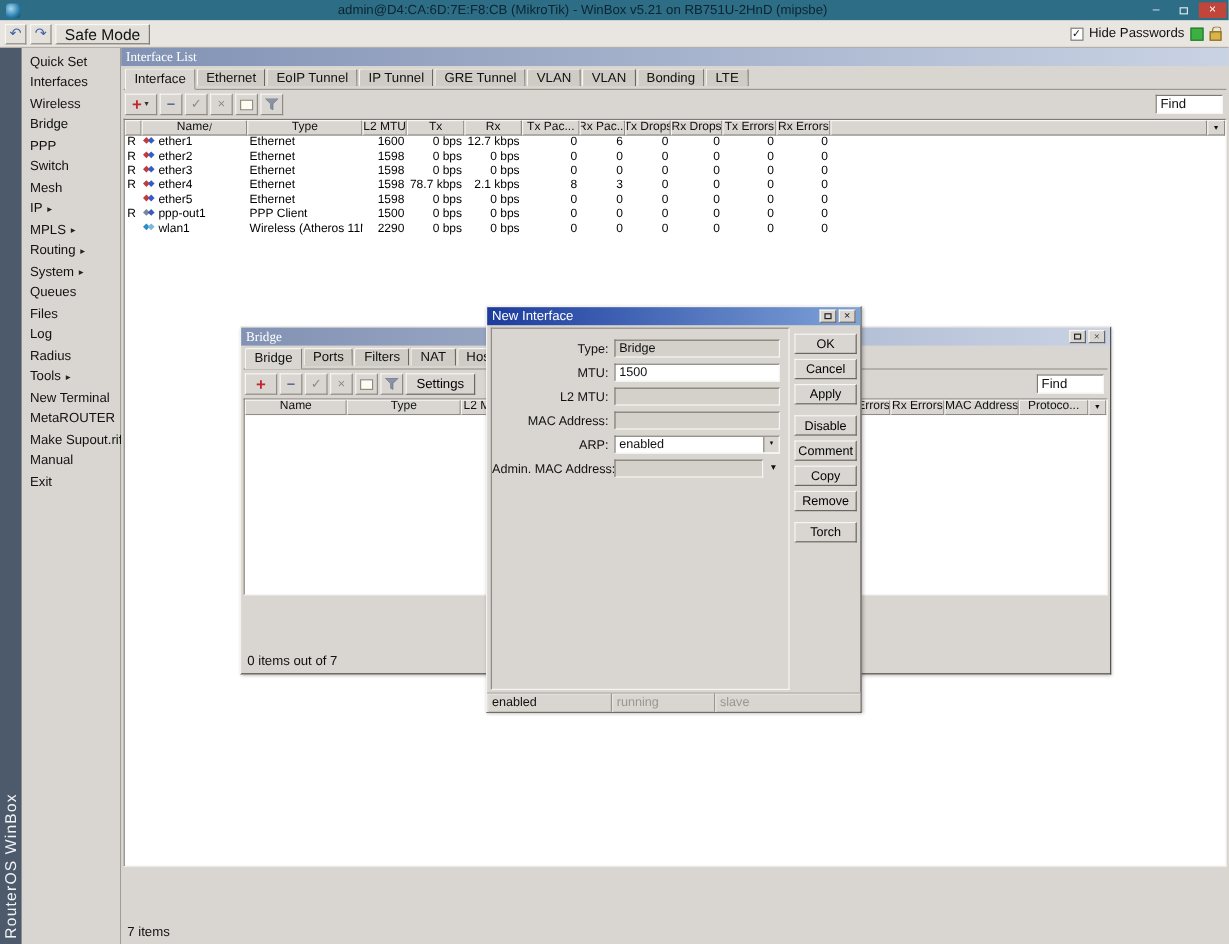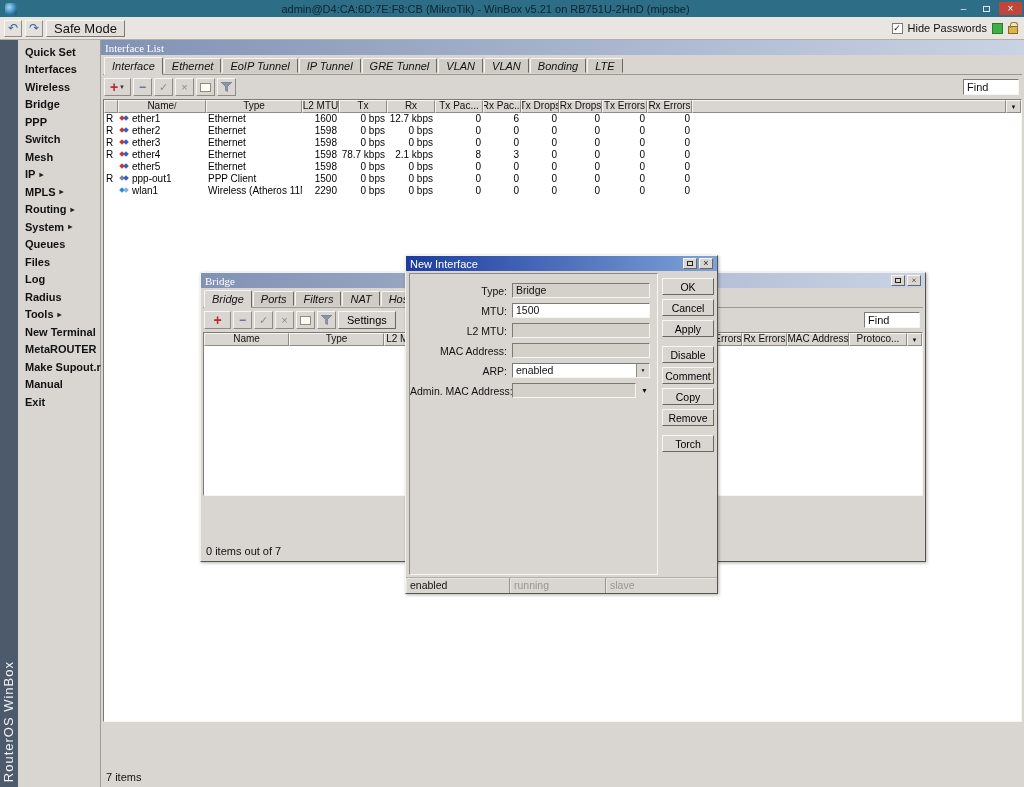--- a/index.html
+++ b/index.html
@@ -32,37 +32,37 @@
   .lock { position:relative; width:10px; height:8px; background:#d8b44a; border:1px solid #8a6d1f; margin:4px 2px 0 0; }
   .lock:before { content:""; position:absolute; top:-5px; left:1px; width:6px; height:5px;
     border:1.5px solid #9a7d2f; border-bottom:none; border-radius:3px 3px 0 0; }
 
   
   .main { flex:1; display:flex; min-height:0; }
   .brand { width:18px; background:#4c5a6b; position:relative; overflow:hidden; flex-shrink:0; }
   .brand span { position:absolute; bottom:5px; left:1px; writing-mode:vertical-rl; transform:rotate(180deg);
     color:#f0f3f7; font-size:13px; letter-spacing:1px; white-space:nowrap; }
   .sidebar { width:83px; background:#d9d6d1; border-right:1px solid #a19d96; padding-top:3px; flex-shrink:0; }
-  .side-item { height:17.5px; padding-left:7px; display:flex; align-items:center; gap:4px; cursor:default; white-space:nowrap;font-weight:bold; }
+  .side-item { height:17.5px; padding-left:7px; display:flex; align-items:center; gap:4px; cursor:default; white-space:nowrap; }
   .side-item .arr { font-size:8px; color:#222; }
   .mdi { flex:1; position:relative; background:#cac7c2; min-width:0; }
 
   
   .window { position:absolute; background:#d9d6d1; border:1px solid; border-color:#f2f1ee #57534d #57534d #f2f1ee;
     box-shadow:1px 1px 3px rgba(0,0,0,.3); display:flex; flex-direction:column; }
   .win-title { height:15px; display:flex; align-items:center; padding:0 4px; color:#fff; gap:2px; flex-shrink:0; }
   .win-title.inactive { background:linear-gradient(90deg,#8292b4,#c9d3e4);font-family:Liberation Serif, serif; }
   .win-title.active { background:linear-gradient(90deg,#1c3c9e,#7ea3d8); }
   .win-title .t { flex:1; white-space:nowrap; overflow:hidden; font-size:11px; }
   .win-btn { width:14px; height:11px; background:#d9d6d1; border:1px solid; border-color:#f6f5f2 #6b6760 #6b6760 #f6f5f2;
     display:flex; align-items:center; justify-content:center; font-size:9px; color:#222; line-height:1; flex-shrink:0; }
   .win-btn .rbox { width:6px; height:5px; border:1px solid #222; }
   .win-body { flex:1; display:flex; flex-direction:column; padding:2px; min-height:0; }
 
-  .tabs { display:flex; align-items:center; height:18px; border-bottom:1px solid #9b978f; padding-left:1px; flex-shrink:0;font-style:italic; }
+  .tabs { display:flex; align-items:flex-start; height:18px; border-bottom:1px solid #9b978f; padding-left:1px; flex-shrink:0; }
   .tab { padding:0 7px; background:#cfccc6; border:1px solid; border-color:#f6f5f2 #6b6760 transparent #f6f5f2;
     border-radius:2px 2px 0 0; margin-right:1px; height:15px; line-height:14px; white-space:nowrap; }
   .tab.active { background:#d9d6d1; height:18px; line-height:17px; border-bottom:1px solid #d9d6d1; margin-bottom:-1px; z-index:2; }
 
   .toolbar { display:flex; align-items:center; height:24px; gap:2px; padding:2px 1px; flex-shrink:0; }
   .tbtn { height:18px; min-width:19px; background:#d9d6d1; border:1px solid; border-color:#f6f5f2 #8f8b84 #8f8b84 #f6f5f2;
     display:flex; align-items:center; justify-content:center; font-size:12px; font-family:inherit; }
   .tbtn.add { width:27px; gap:1px; }
   .plus { color:#c1272d; font-weight:bold; font-size:14px; line-height:1; }
   .dd-sm { font-size:6px; color:#333; }
@@ -123,21 +123,21 @@
   .caret { display:inline-block; width:1px; height:10px; background:#000; vertical-align:-2px; margin-left:1px; }
   .dlg-btns { width:52px; display:flex; flex-direction:column; padding-top:5px; flex-shrink:0; }
   .dbtn { height:17px; margin-bottom:4px; background:#d9d6d1; border:1px solid;
     border-color:#f6f5f2 #6b6760 #6b6760 #f6f5f2; font-size:10.5px; font-family:inherit;
     display:flex; align-items:center; justify-content:center; }
   .bgap { height:5px; flex-shrink:0; }
   .dlg-status { height:16px; display:flex; border-top:1px solid #b3afa8; flex-shrink:0; background:#d9d6d1; }
   .dstat { padding:0 4px; line-height:15px; font-size:10.5px; border-right:1px solid #9a968f;
     box-shadow:inset 1px 1px 0 #e8e5e0; white-space:nowrap; overflow:hidden; }
   .dstat.dim { color:#9a968f; }
-  .ds1 { width:104px; } .ds2 { width:96px; } .ds3 { flex:1; border-right:none; }
+  .ds1 { width:104px; } .ds2 { width:86px; } .ds3 { flex:1; border-right:none; }
 </style>
 </head>
 <body>
 
 <div class="app">
 
   <div class="titlebar">
     <span class="app-icon"></span>
     <span class="title">admin@D4:CA:6D:7E:F8:CB (MikroTik) - WinBox v5.21 on RB751U-2HnD (mipsbe)</span>
     <span class="tb-btn">–</span>

